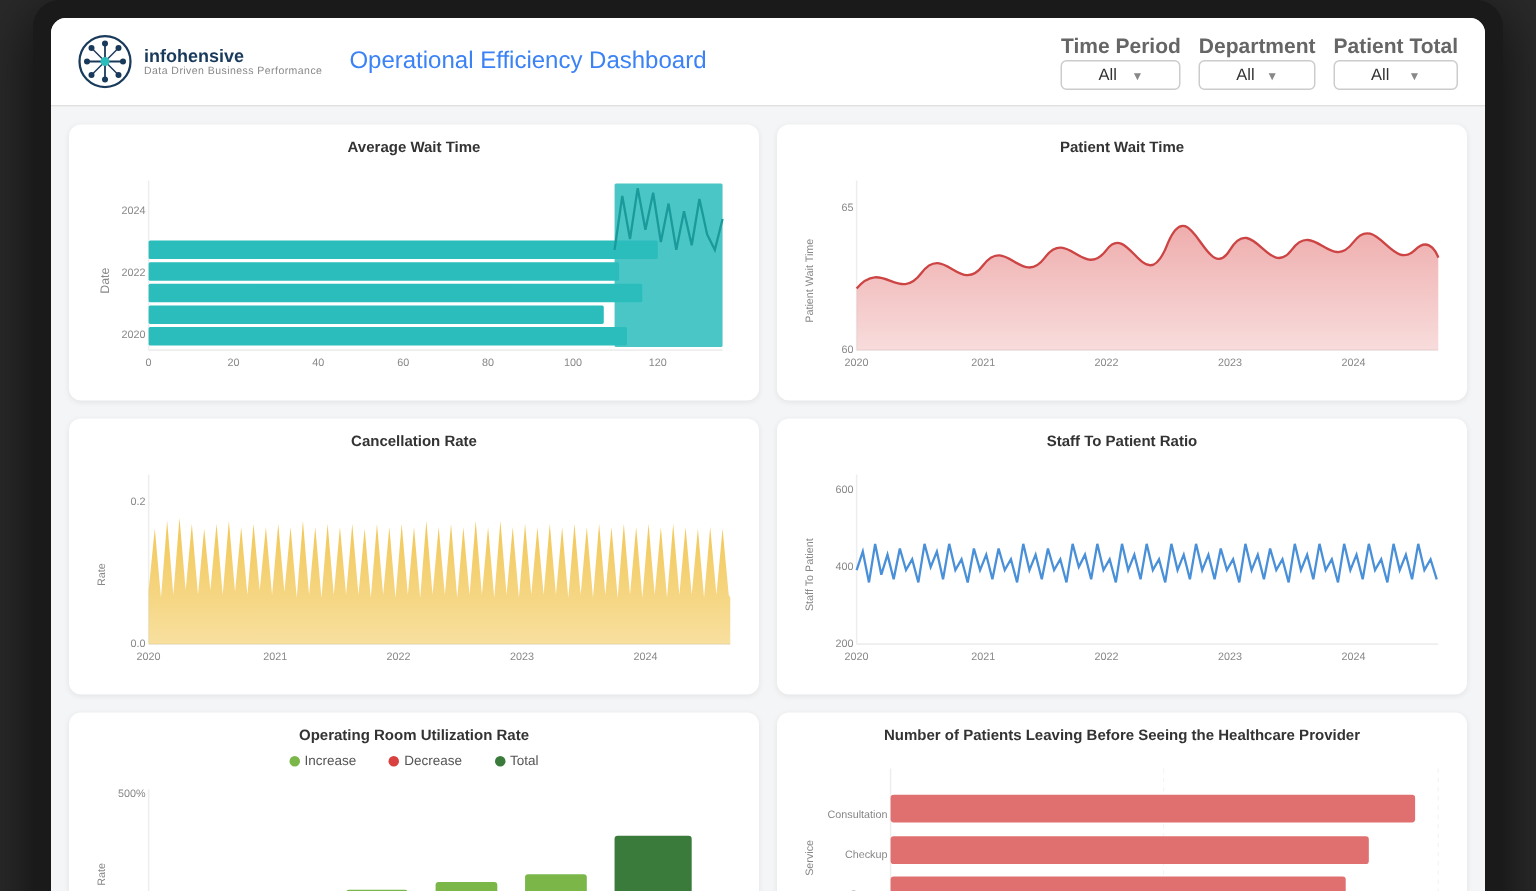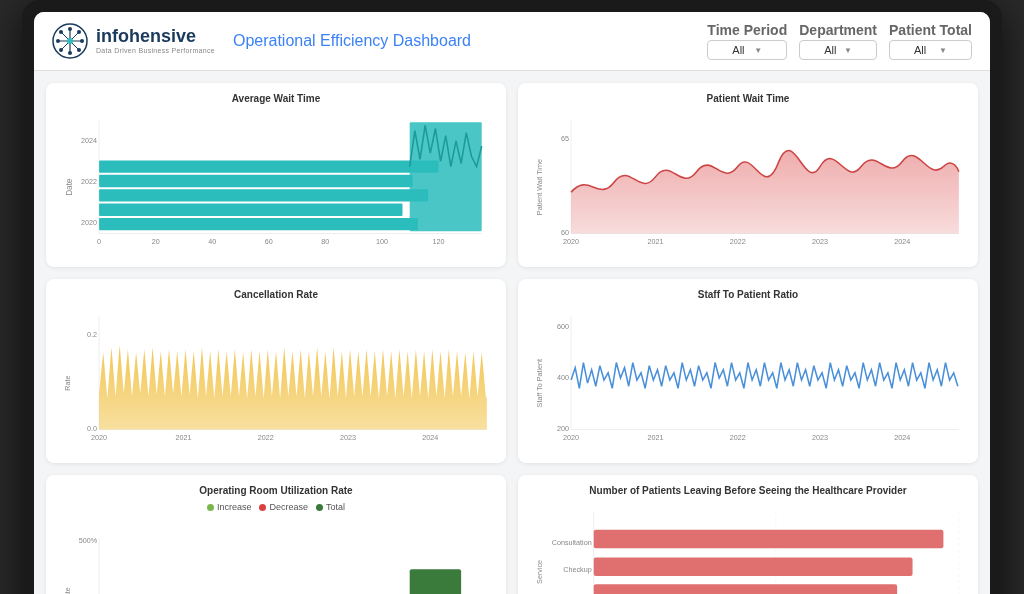--- a/index.html
+++ b/index.html
@@ -39,21 +39,21 @@
     .logo-icon {
       width: 36px;
       height: 36px;
     }
     .logo-text-block {
       display: flex;
       flex-direction: column;
       line-height: 1.1;
     }
     .logo-name {
-      font-size: 18px;
+      font-size: 12px;
       font-weight: 700;
       color: #1a3a5c;
     }
     .logo-tagline {
       font-size: 7px;
       color: #888;
       letter-spacing: 0.3px;
     }
     .header-title {
       font-size: 16px;
@@ -119,23 +119,23 @@
     .chart-area {
       position: relative;
       width: 100%;
     }
     
     svg { display: block; width: 100%; }
 
     
     .legend {
       display: flex;
-      gap: 8px;
+      gap: 22px;
       justify-content: center;
-      margin-bottom: 16px;
+      margin-bottom: 4px;
       font-size: 9px;
       color: #555;
     }
     .legend-item {
       display: flex;
       align-items: center;
       gap: 3px;
     }
     .legend-dot {
       width: 7px;

